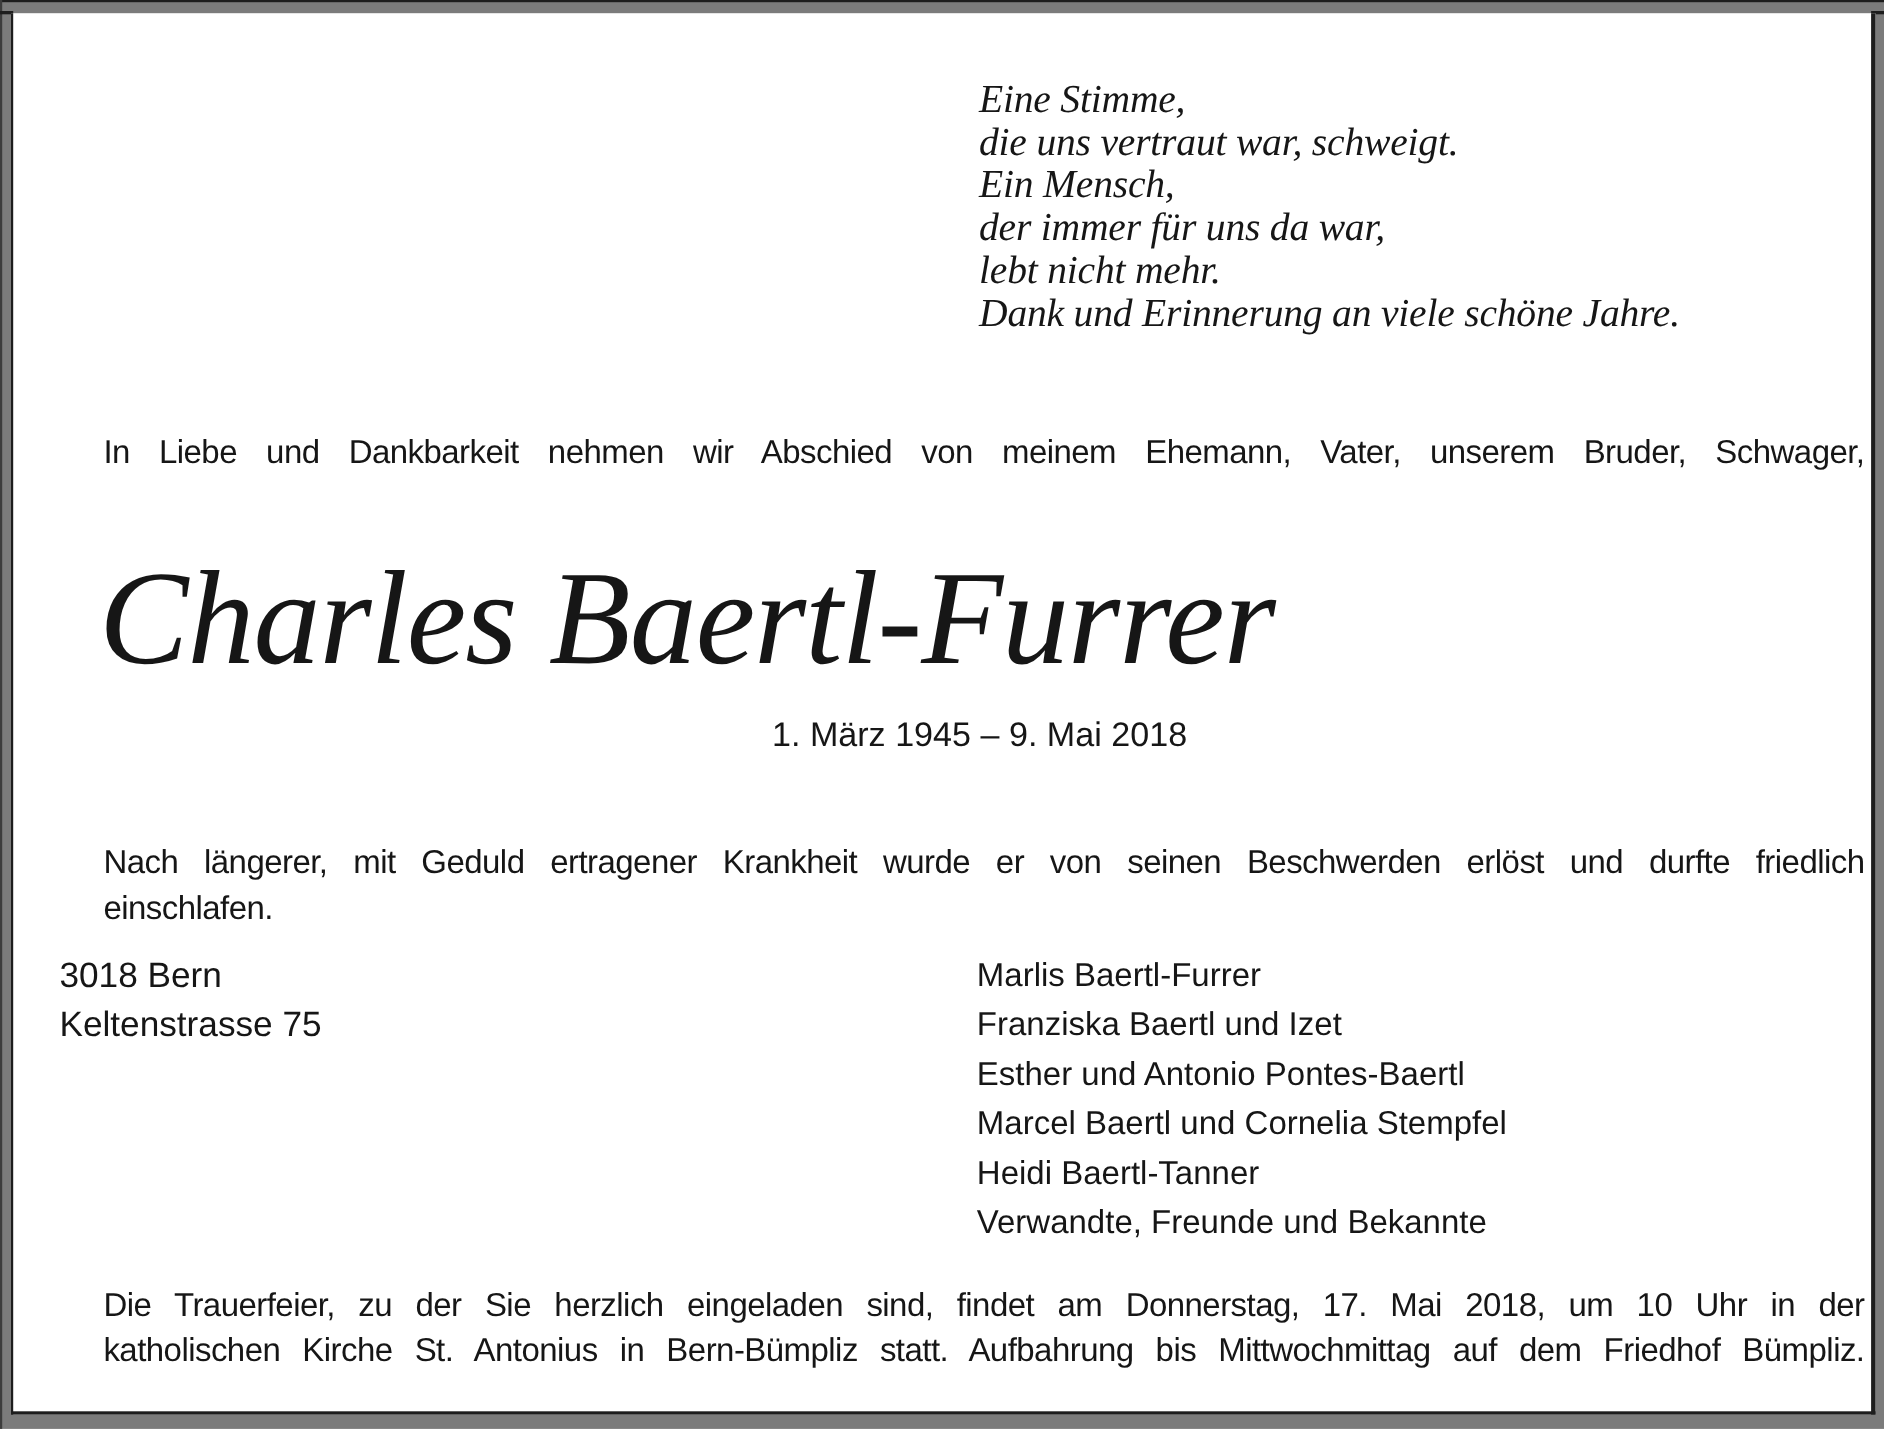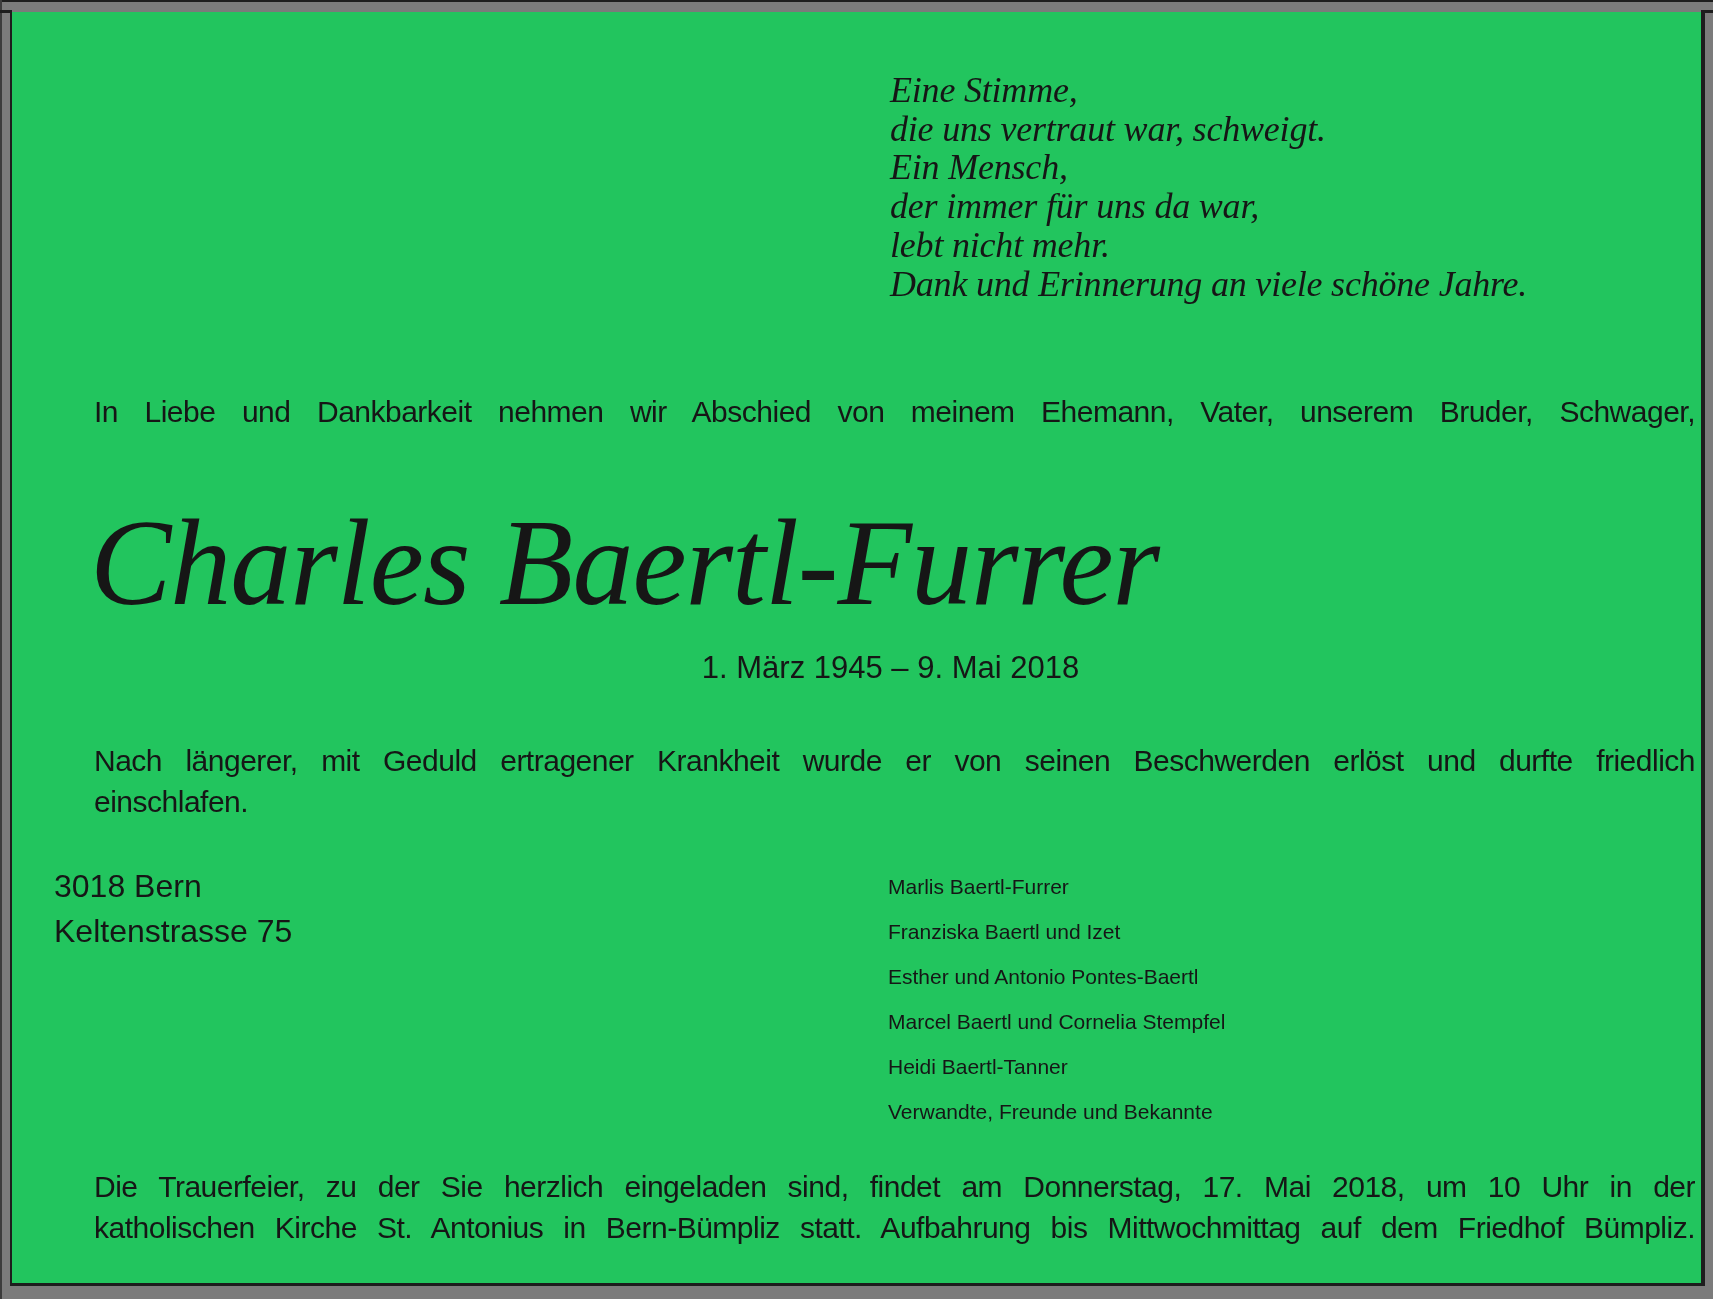--- a/index.html
+++ b/index.html
@@ -14,21 +14,21 @@
   .outer-top-line { position: absolute; left: 0; top: 0; width: 1713px; height: 2px; background: #1d1d1d; }
   .outer-left-line { position: absolute; left: 0; top: 0; width: 2px; height: 1299px; background: #3c3c3c; }
   .strip-cap-left { position: absolute; left: 0; top: 10px; width: 12px; height: 3px; background: #1d1d1d; }
   .strip-cap-right { position: absolute; left: 1701px; top: 10px; width: 12px; height: 3px; background: #1d1d1d; }
 
   
   .page {
     position: absolute; left: 10px; top: 12px;
     width: 1695px; height: 1274px;
     box-sizing: border-box;
-    background: #22c55e;
+    background: #ffffff;
     border-left: 2px solid #1d1d1d;
     border-right: 4px solid #1d1d1d;
     border-bottom: 3px solid #1d1d1d;
   }
   .page > div { position: absolute; color: #161616; }
 
   
   .poem {
     left: 878px; top: 59px;
     font-family: "Liberation Serif", serif;
@@ -37,21 +37,21 @@
     letter-spacing: -0.2px;
     white-space: nowrap;
   }
 
   
   .col { left: 42px; width: 1601px; font-size: 30px; line-height: 41px; margin-left: 40px; }
   .jl  { text-align: justify; text-align-last: justify; letter-spacing: -0.5px; word-spacing: -1px; height: 41px; white-space: nowrap0; }
   .ll  { text-align: left; letter-spacing: -0.5px; height: 41px; }
 
   .intro   { top: 379px; }
-  .illness { top: 728px; }
+  .illness { top: 752px; }
   .funeral { top: 1154px; }
 
   
   .name {
     left: 42px; top: 490px; width: 1601px;
     padding-left: 36px;
     font-family: "Liberation Serif", serif;
     font-size: 122px; line-height: 122px;
     letter-spacing: -1px;
     text-align: left;
@@ -61,21 +61,21 @@
   
   .dates {
     left: 42px; top: 638px; width: 1601px;
     padding-left: 36px;
     font-size: 31px; line-height: 36px;
     text-align: center;
   }
 
   
   .address  { left: 42px;  top: 852px; font-size: 32px; line-height: 45px; }
-  .mourners { left: 876px; top: 852px; font-size: 21px; line-height: 45px; }
+  .mourners { left: 876px; top: 852px; font-size: 30px; line-height: 45px; }
 </style>
 </head>
 <body>
 
 <div class="outer-top-line"></div>
 <div class="outer-left-line"></div>
 <div class="strip-cap-left"></div>
 <div class="strip-cap-right"></div>
 
 <div class="page">

